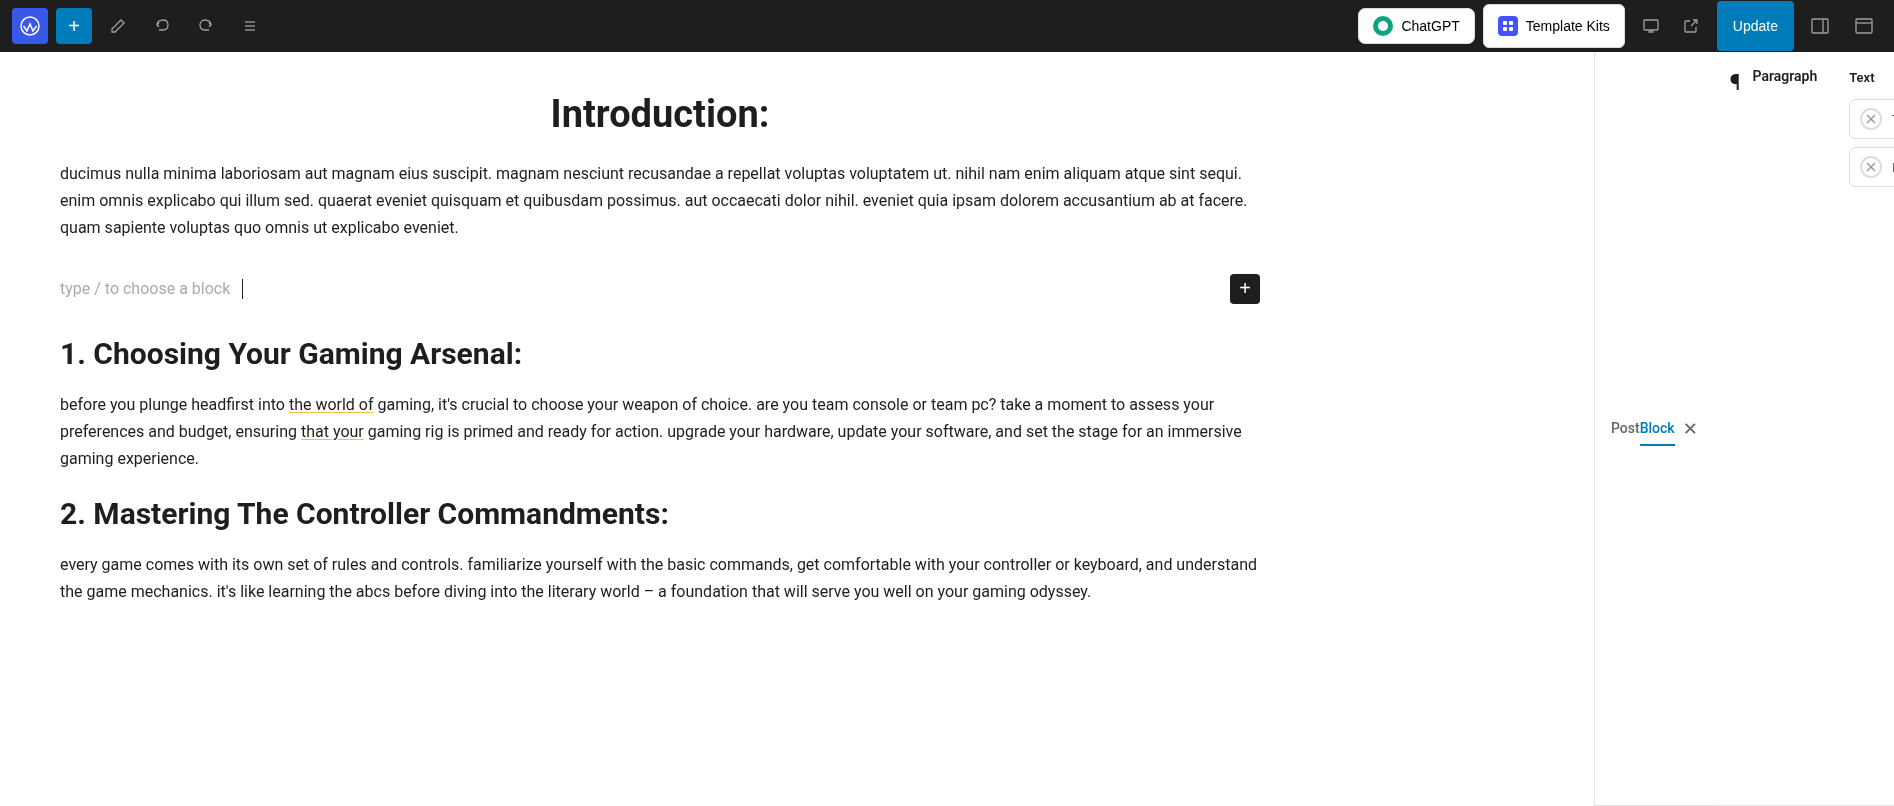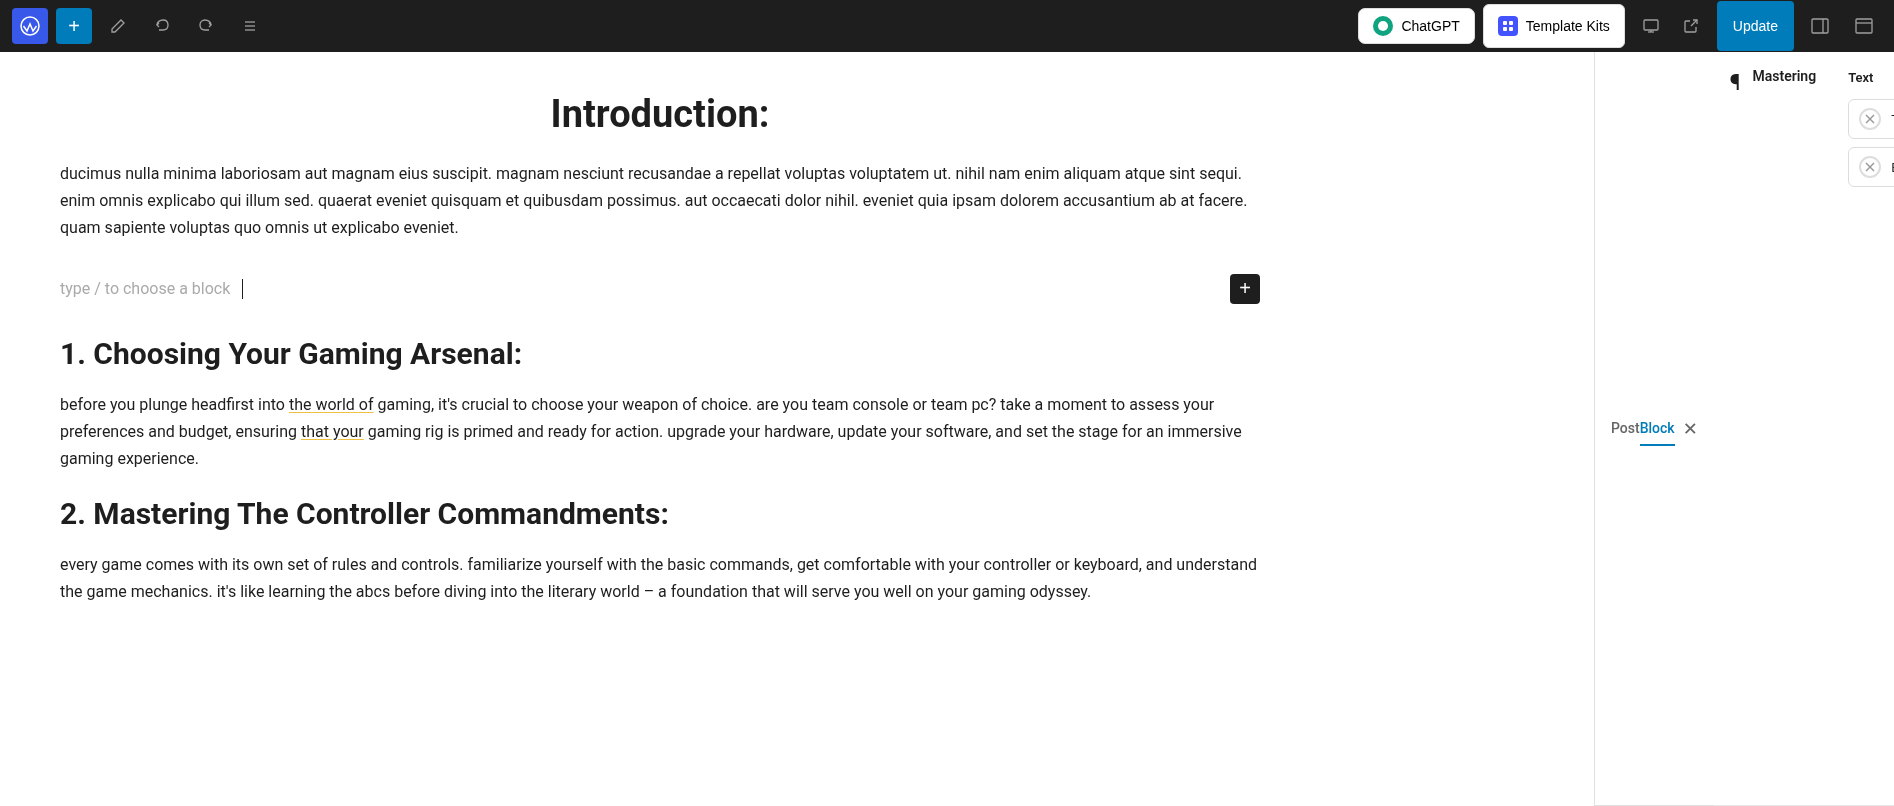--- a/index.html
+++ b/index.html
@@ -467,21 +467,21 @@
         <div class="panel-tab">Post</div>
         <div class="panel-tab active">Block</div>
       </div>
       <button class="panel-close">✕</button>
     </div>
 
     <div class="panel-section">
       <div class="block-info">
         <div class="paragraph-icon">¶</div>
         <div class="block-info-text">
-          <h3>Mastering</h3>
+          <h3>Paragraph</h3>
         </div>
       </div>
     </div>
 
     <div class="panel-section">
       <div class="section-header">
         <span class="section-title">Text</span>
         <button class="section-more">⋮</button>
       </div>
       <div class="color-options">

